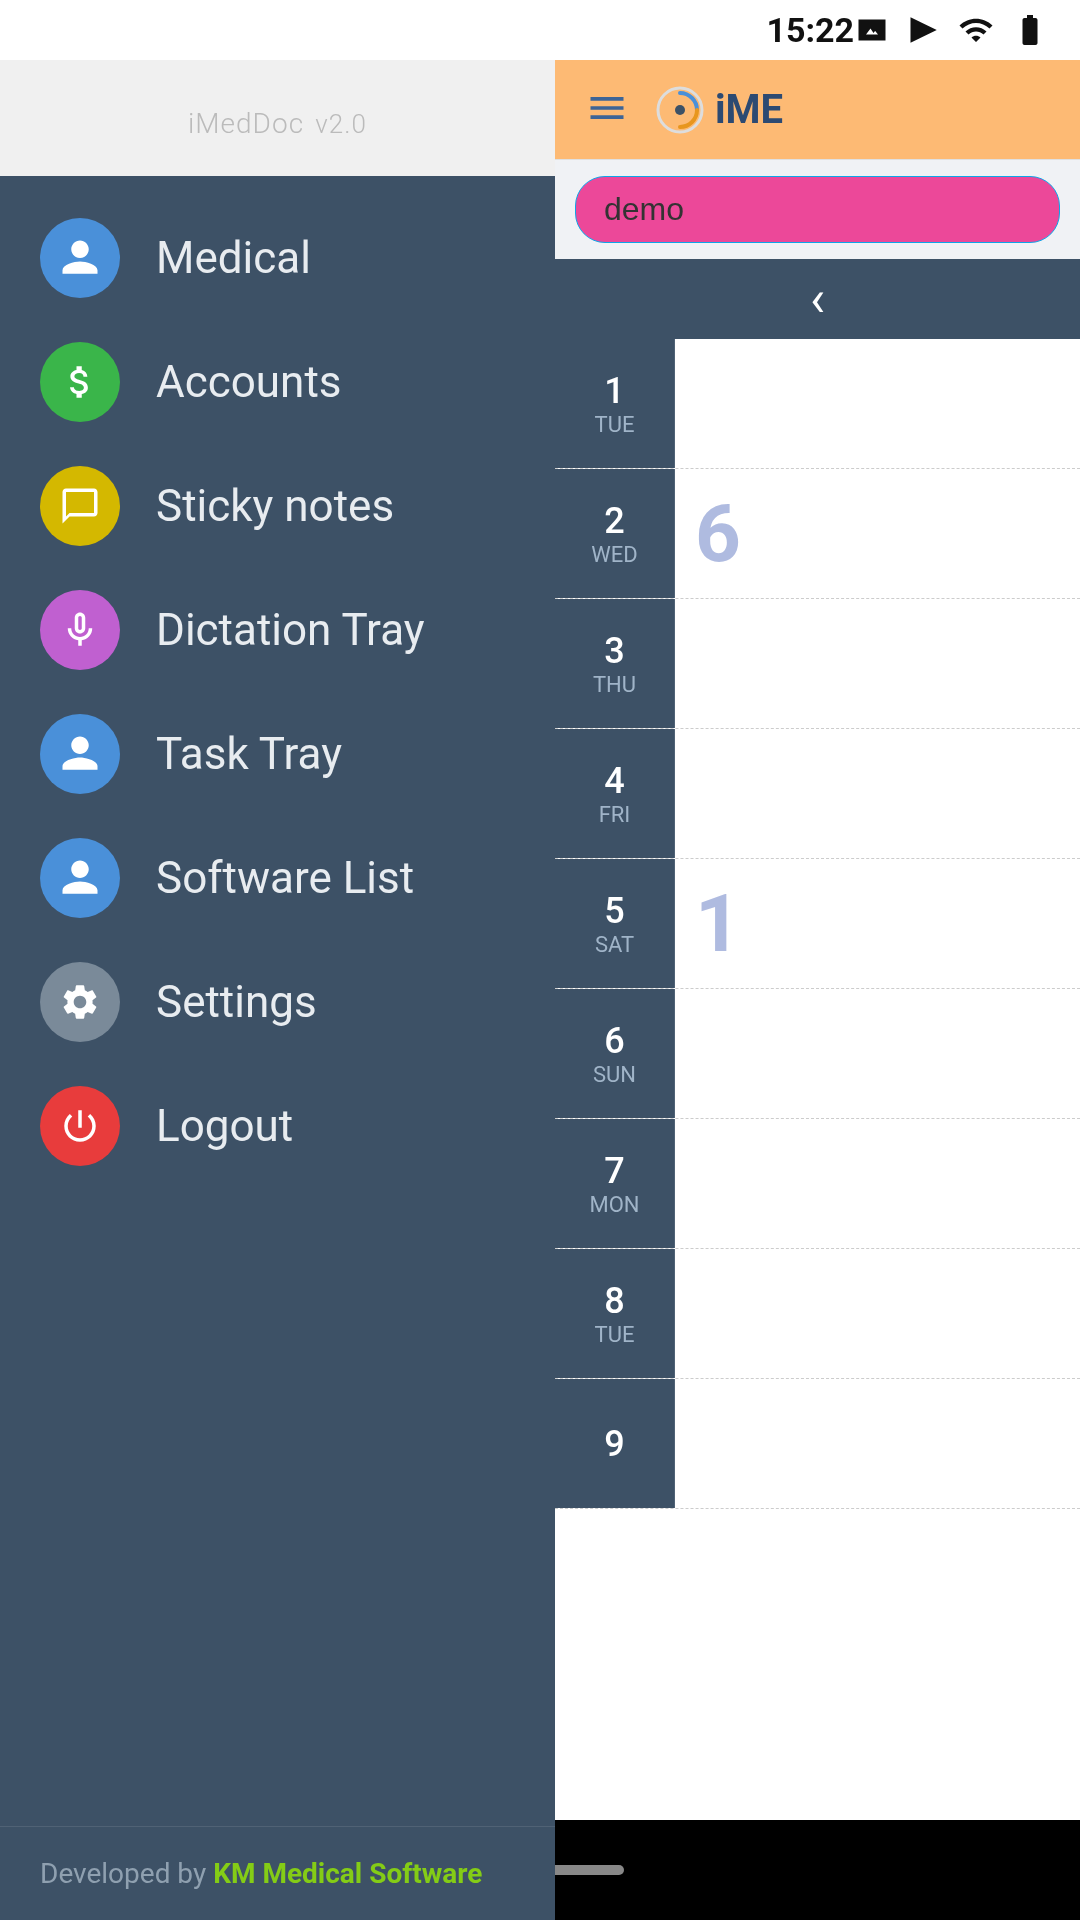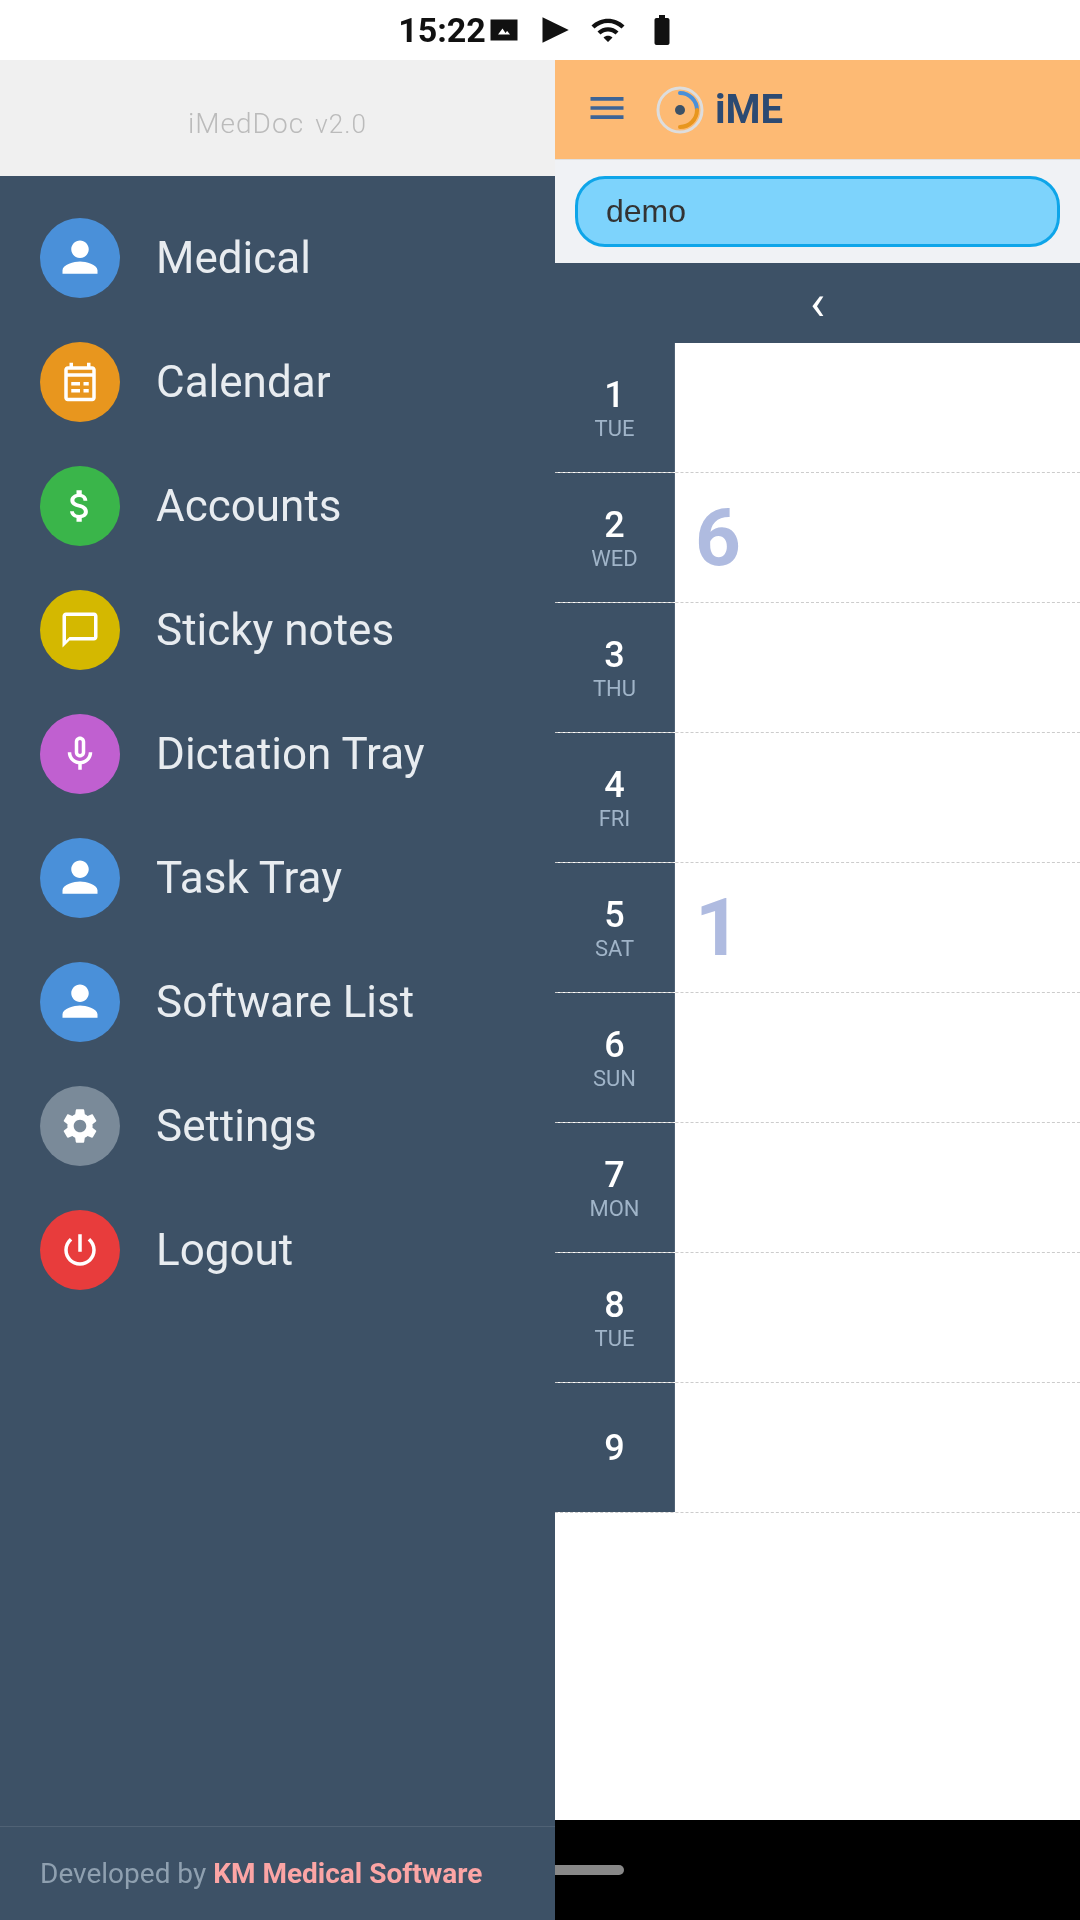--- a/index.html
+++ b/index.html
@@ -6,21 +6,21 @@
     * { margin: 0; padding: 0; box-sizing: border-box; }
     html, body { width: 1080px; height: 1920px; overflow: hidden; font-family: 'Roboto', Arial, sans-serif; background: #fff; }
 
     
     .status-bar {
       width: 1080px;
       height: 60px;
       background: #fff;
       display: flex;
       align-items: center;
-      justify-content: center;
+      justify-content: flex-end;
       padding: 0 30px;
       position: relative;
       z-index: 100;
     }
     .status-time {
       font-size: 34px;
       font-weight: bold;
       color: #111;
     }
     .status-icons {
@@ -107,21 +107,21 @@
 
     .sidebar-footer {
       padding: 30px 40px;
       border-top: 1px solid rgba(255,255,255,0.1);
     }
     .sidebar-footer-text {
       font-size: 28px;
       color: #8fa0b0;
     }
     .sidebar-footer-text strong {
-      color: #fca5a5;
+      color: #84cc16;
       font-weight: 700;
     }
 
     
     .right-panel {
       flex: 1;
       background: #fff;
       display: flex;
       flex-direction: column;
       position: relative;
@@ -161,22 +161,22 @@
       font-weight: bold;
       color: #2c4a72;
     }
 
     
     .user-bar {
       padding: 16px 20px;
       background: #f0f2f5;
     }
     .user-input {
-      background: #7dd3fc;
-      border: 3px solid #0ea5e9;
+      background: #ec4899;
+      border: 1px solid #0ea5e9;
       border-radius: 30px;
       padding: 14px 28px;
       font-size: 32px;
       color: #333;
       width: 100%;
     }
 
     
     .cal-nav {
       height: 80px;
@@ -310,28 +310,20 @@
 
       <div class="nav-item">
         <div class="nav-icon" style="background:#4a90d9;">
           <svg viewBox="0 0 24 24">
               <path d="M12 12c2.7 0 5-2.3 5-5s-2.3-5-5-5-5 2.3-5 5 2.3 5 5 5zm0 2c-3.3 0-10 1.7-10 5v2h20v-2c0-3.3-6.7-5-10-5z"></path>
             </svg>
         </div>
         <span class="nav-label">Medical</span>
       </div>
 
-      <div class="nav-item">
-        <div class="nav-icon" style="background:#e8961e;">
-          <svg viewBox="0 0 24 24">
-              <path d="M19 3h-1V1h-2v2H8V1H6v2H5C3.9 3 3 3.9 3 5v16c0 1.1.9 2 2 2h14c1.1 0 2-.9 2-2V5c0-1.1-.9-2-2-2zm0 18H5V9h14v12zm0-14H5V5h14v2zm-7 5H7v2h5v-2zm5 0h-3v2h3v-2zm-5 4H7v2h5v-2zm5 0h-3v2h3v-2z"></path>
-            </svg>
-        </div>
-        <span class="nav-label">Calendar</span>
-      </div>
 
       <div class="nav-item">
         <div class="nav-icon" style="background:#3ab54a;">
           <svg viewBox="0 0 24 24">
               <path d="M11.8 10.9c-2.27-.59-3-1.2-3-2.15 0-1.09 1.01-1.85 2.7-1.85 1.78 0 2.44.85 2.5 2.1h2.21c-.07-1.72-1.12-3.3-3.21-3.81V3h-3v2.16c-1.94.42-3.5 1.68-3.5 3.61 0 2.31 1.91 3.46 4.7 4.13 2.5.6 3 1.48 3 2.41 0 .69-.49 1.79-2.7 1.79-2.06 0-2.87-.92-2.98-2.1h-2.2c.12 2.19 1.76 3.42 3.68 3.83V21h3v-2.15c1.95-.37 3.5-1.5 3.5-3.55 0-2.84-2.43-3.81-4.7-4.4z"></path>
             </svg>
         </div>
         <span class="nav-label">Accounts</span>
       </div>
 

